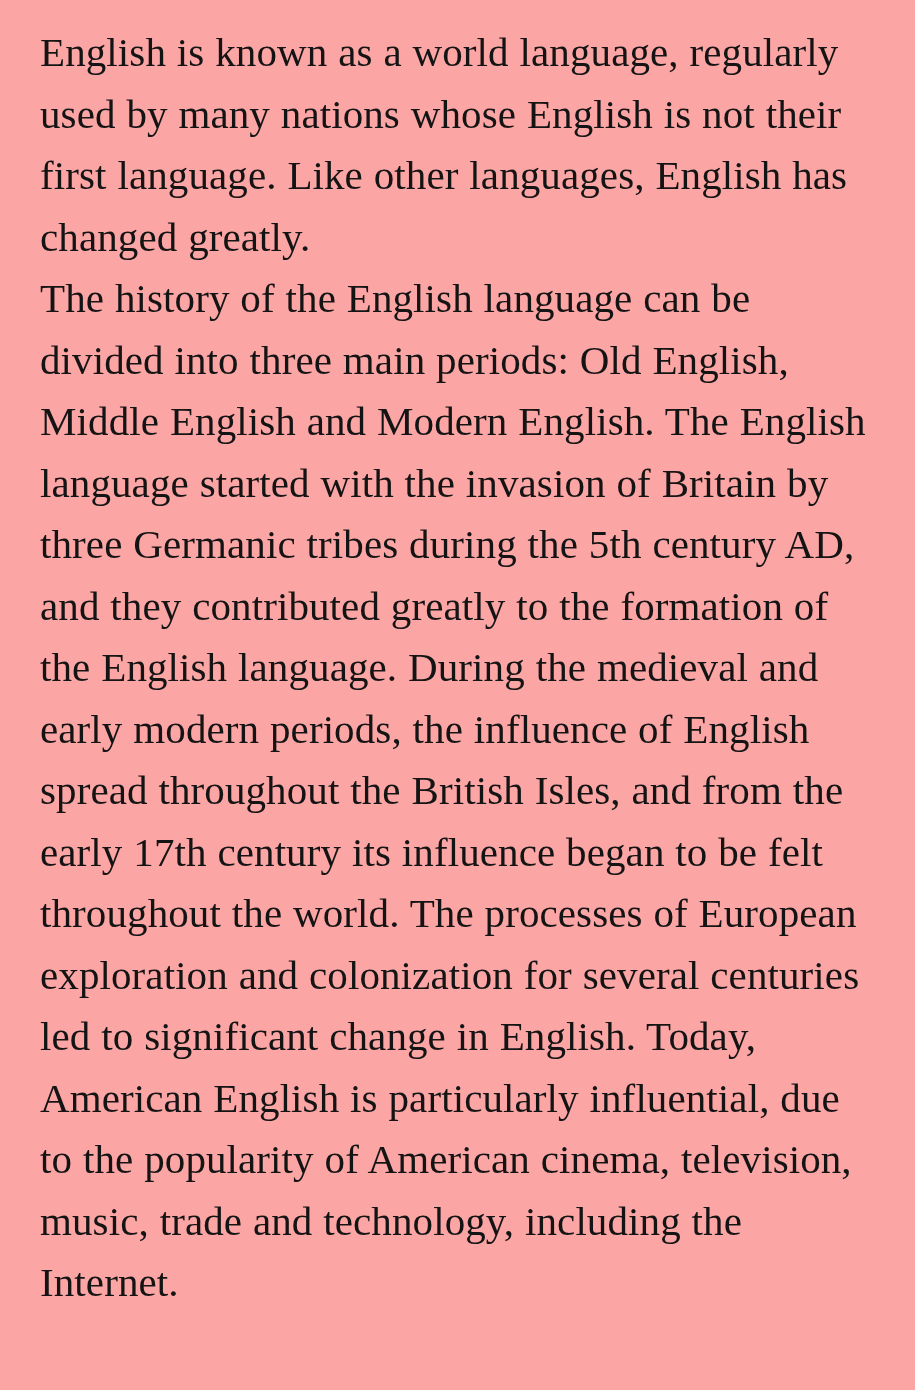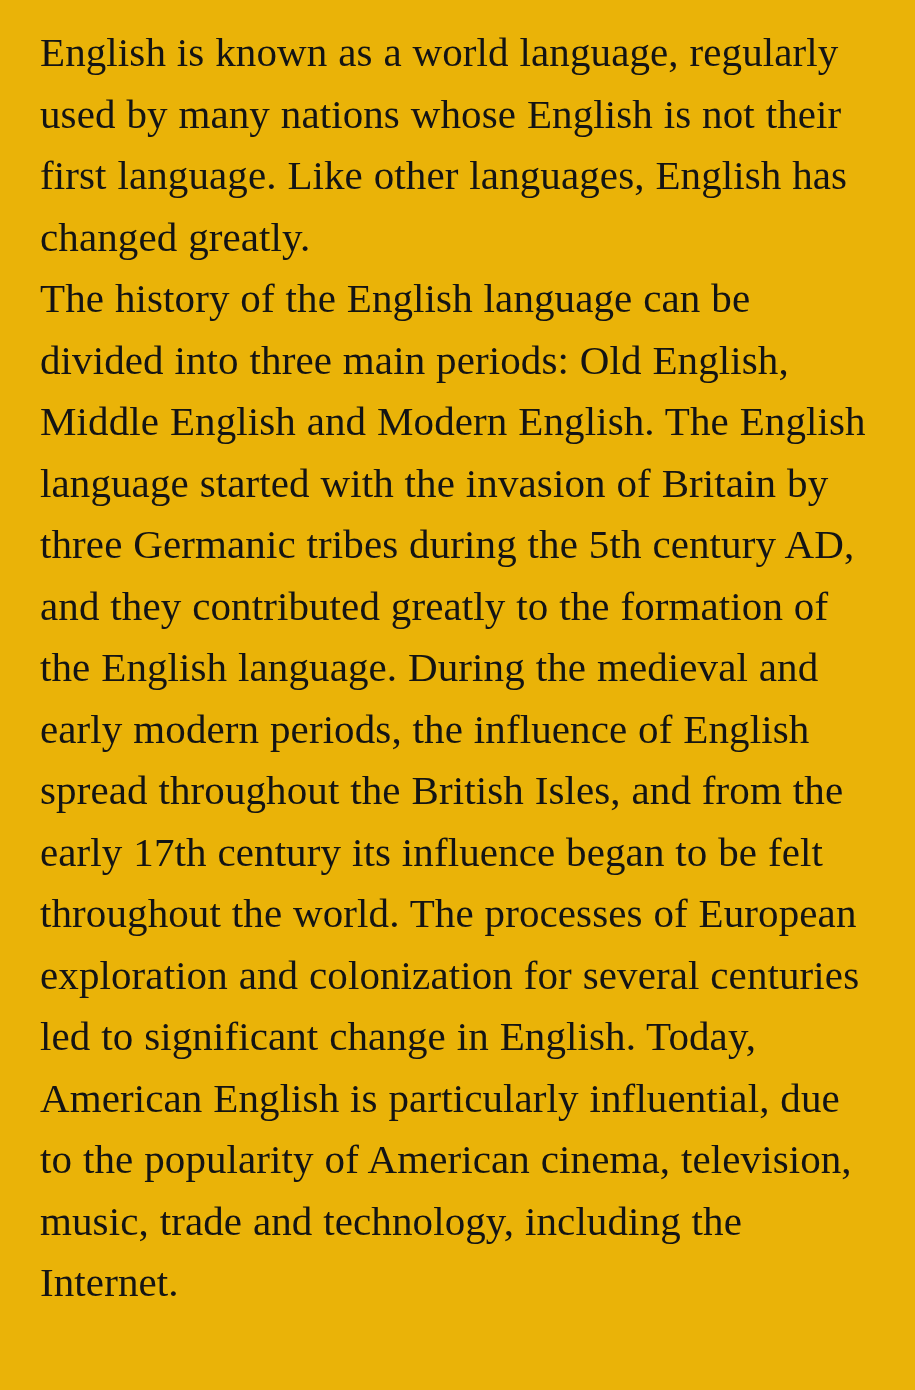--- a/index.html
+++ b/index.html
@@ -10,21 +10,21 @@
     width: 915px;
     height: 1390px;
     background: #e8e8e8;
     font-family: "Liberation Serif", "DejaVu Serif", serif;
     overflow: hidden;
   }
   .page {
     box-sizing: border-box;
     width: 915px;
     height: 1390px;
-    background: #eab308;
+    background: #fca5a5;
     padding: 22px 40px 0 40px;
   }
   .passage {
     font-size: 41px;
     line-height: 61.5px;
     color: #141414;
     letter-spacing: 0.1px;
     word-spacing: 0.5px;
     text-align: left;
     white-space: pre-wrap;

